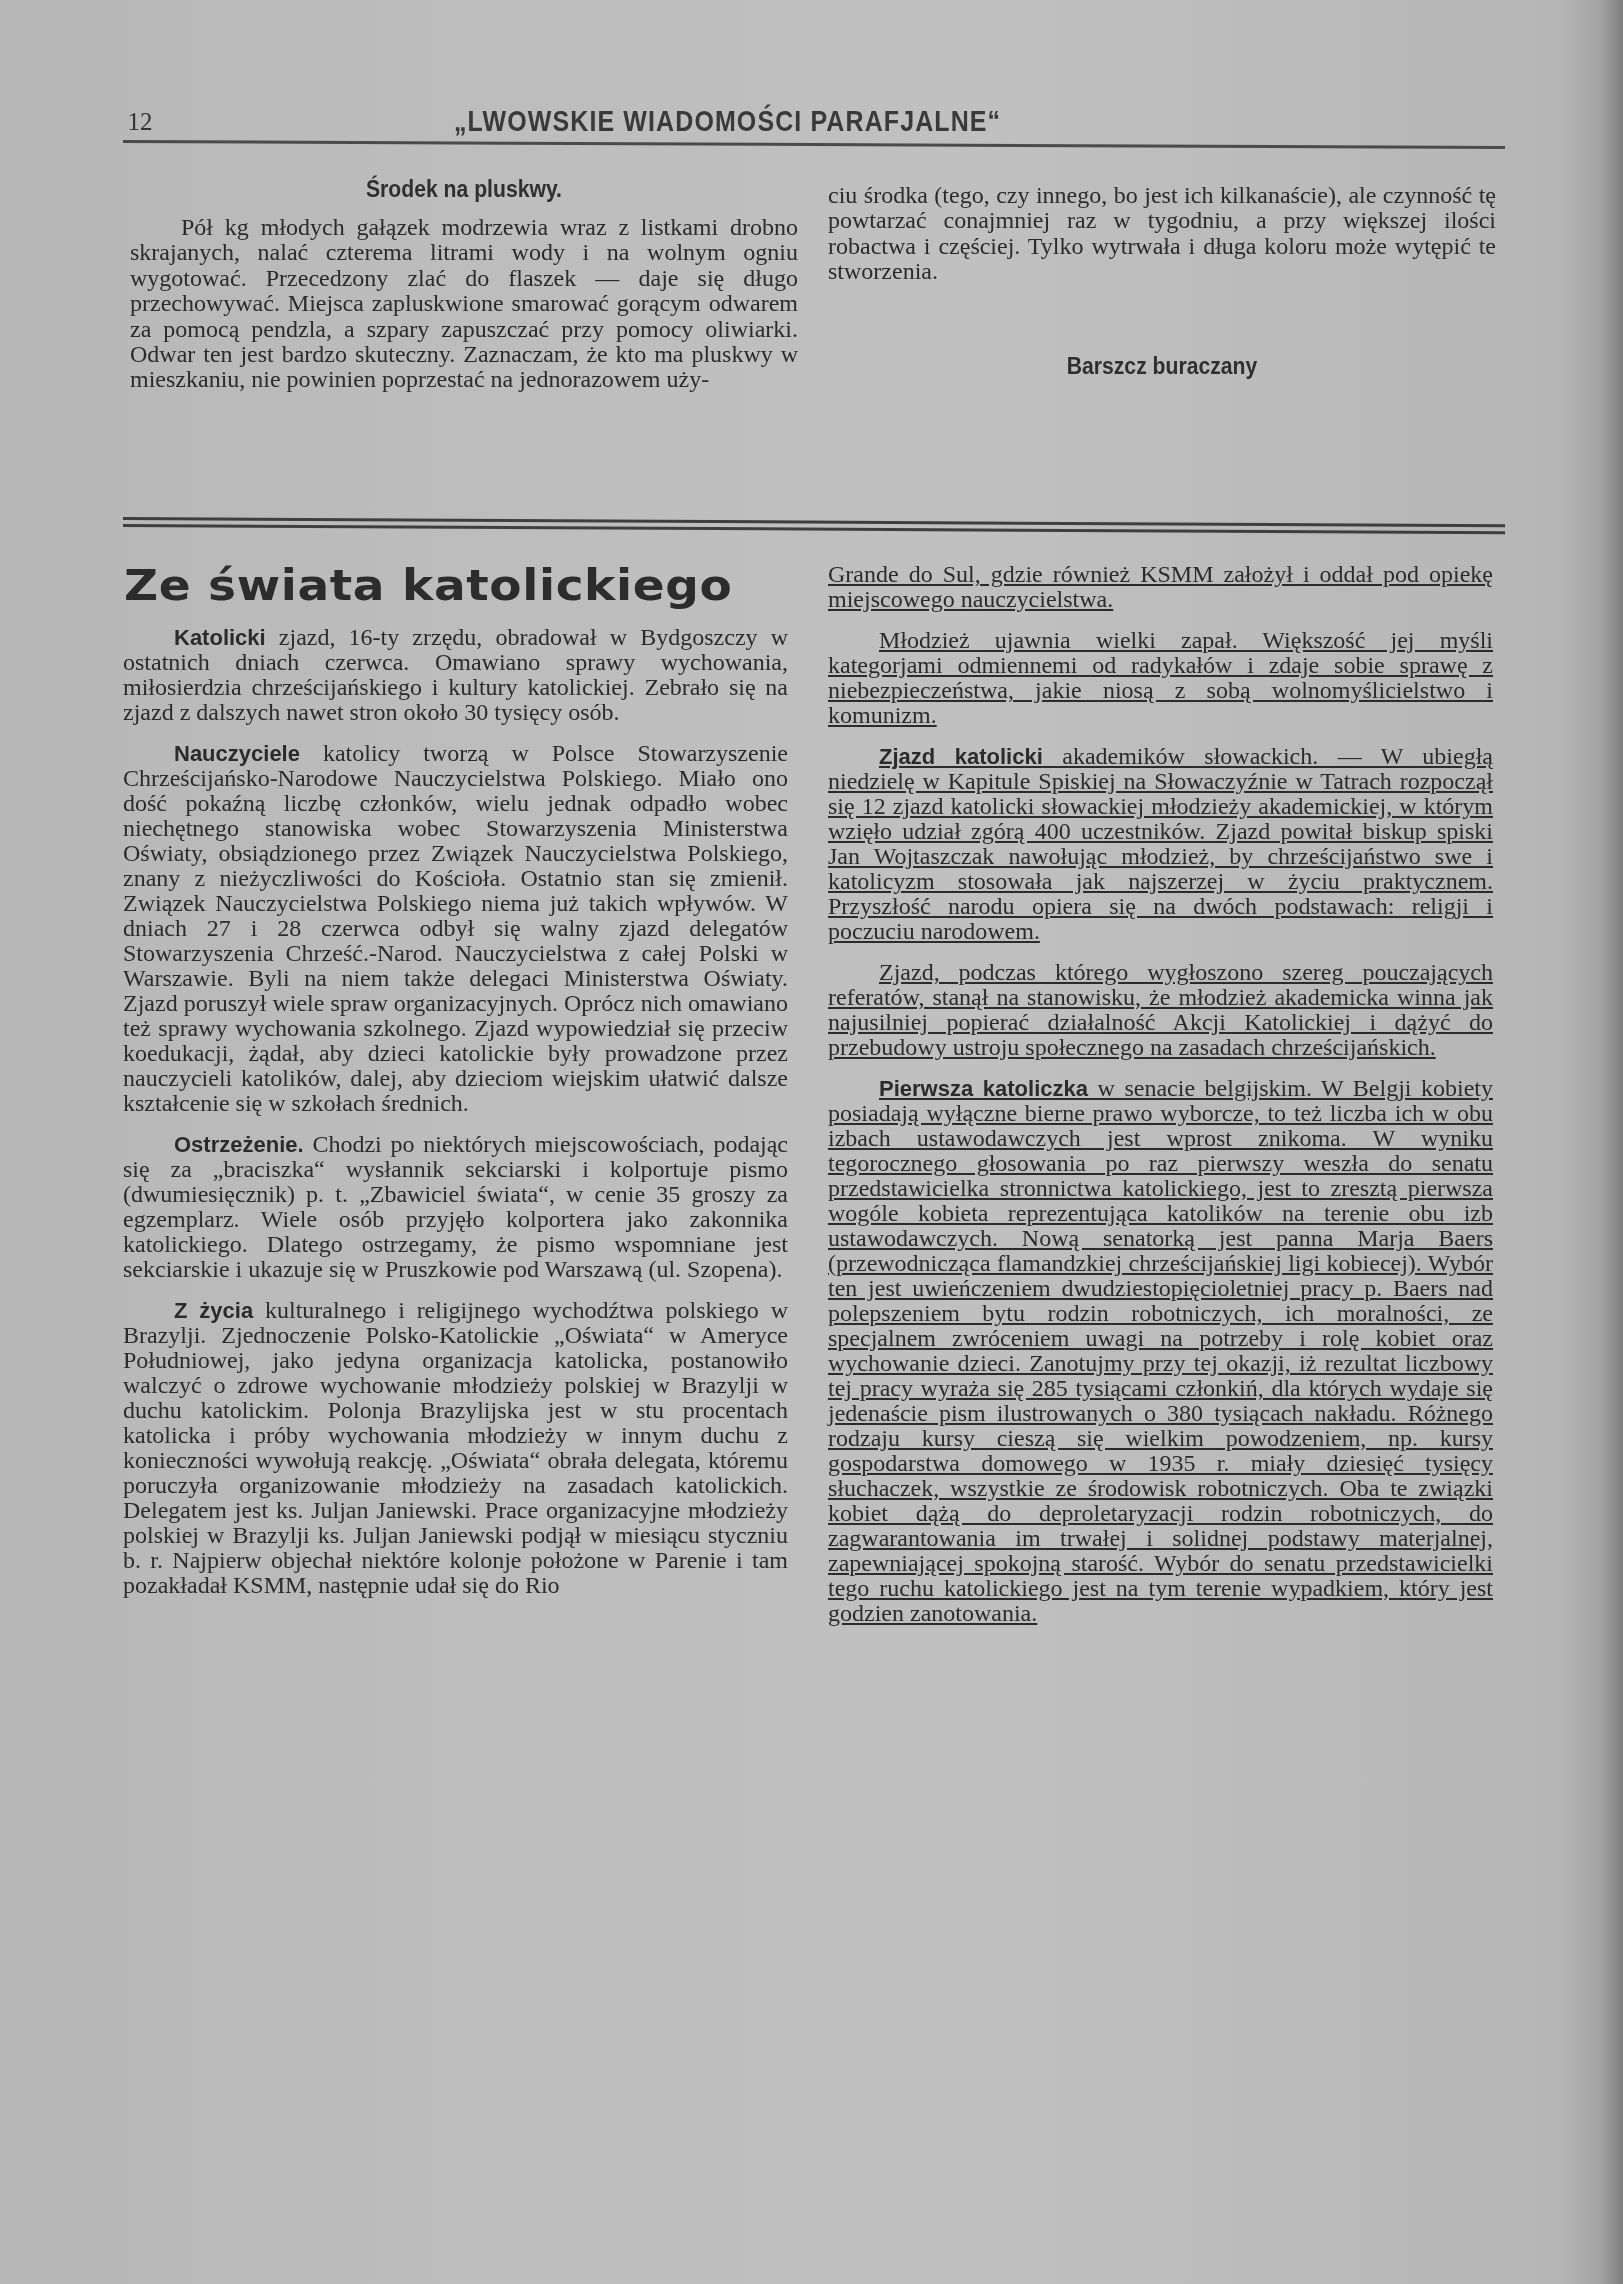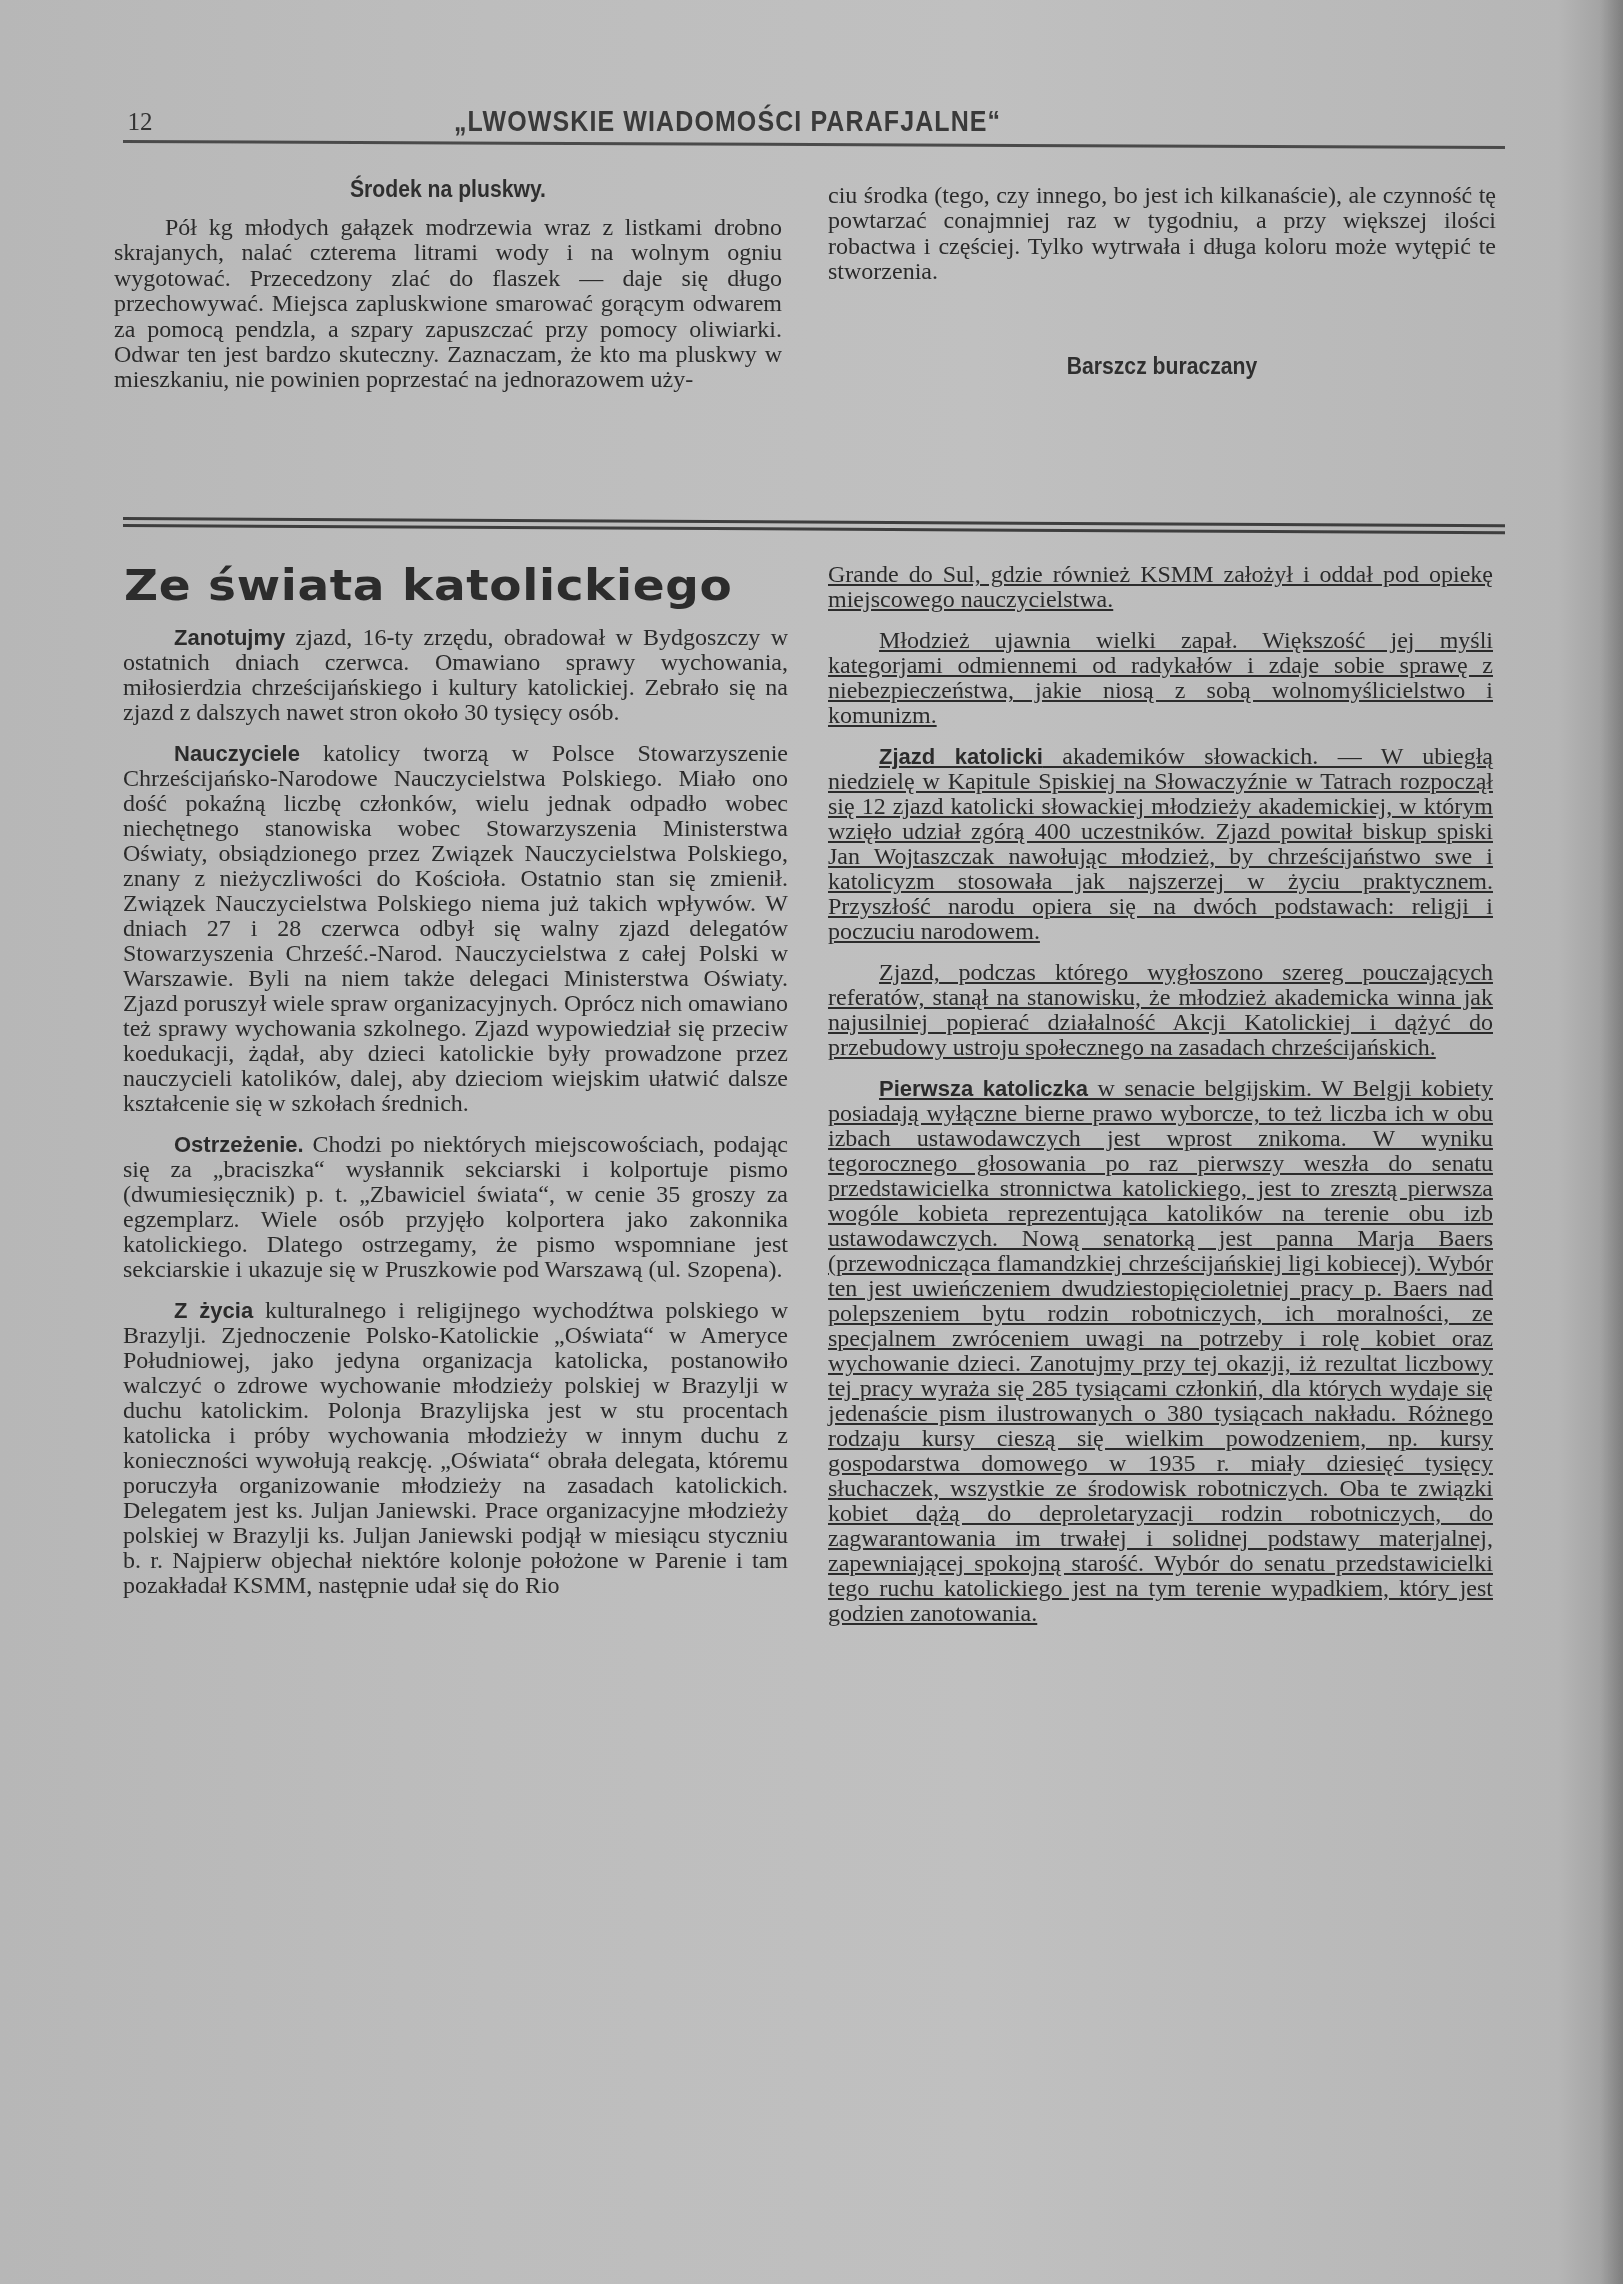--- a/index.html
+++ b/index.html
@@ -46,21 +46,21 @@
   }
   .col p { margin: 0; text-indent: 0; }
   .col p.indent { text-indent: 51px; }
   .col p + p { margin-top: 16px; }
   .sub-title {
     text-align: center; font-weight: bold;
     font-family: "Liberation Sans", "DejaVu Sans", sans-serif;
     font-size: 23px; transform: scaleX(0.92);
     margin: 0 0 12.6px 0; color: #2f2f2f;
   }
-  .top-left { left: 114px; top: 177px; width: 668px; }
+  .top-left { left: 130px; top: 177px; width: 668px; }
   .top-right { left: 828px; top: 183px; width: 668px; }
   .top-right .sub-title { margin-top: 69px; margin-bottom: 25px; }
 
   .double-rule {
     position: absolute; left: 123px; width: 1382px; height: 2.9px;
     background: #3e3e3e;
     transform: rotate(0.3deg); transform-origin: left;
   }
   .rule-a { top: 517px; }
   .rule-b { top: 524px; }
@@ -100,21 +100,21 @@
     <p>ciu środka (tego, czy innego, bo jest ich kilkanaście), ale czynność tę powtarzać conajmniej raz w tygodniu, a przy większej ilości robactwa i częściej. Tylko wytrwała i długa koloru może wytępić te stworzenia.</p>
     <div class="sub-title">Barszcz buraczany</div>
   </div>
 
   <div class="double-rule rule-a"></div>
   <div class="double-rule rule-b"></div>
 
   <div class="section-title">Ze świata katolickiego</div>
 
   <div class="col bottom-left">
-    <p class="indent"><span class="lead">Zanotujmy</span><span> zjazd, 16-ty zrzędu, obradował w Bydgoszczy w ostatnich dniach czerwca. Omawiano sprawy wychowania, miłosierdzia chrześcijańskiego i kultury katolickiej. Zebrało się na zjazd z dalszych nawet stron około 30 tysięcy osób.</span></p>
+    <p class="indent"><span class="lead">Katolicki</span><span> zjazd, 16-ty zrzędu, obradował w Bydgoszczy w ostatnich dniach czerwca. Omawiano sprawy wychowania, miłosierdzia chrześcijańskiego i kultury katolickiej. Zebrało się na zjazd z dalszych nawet stron około 30 tysięcy osób.</span></p>
     <p class="indent"><span class="lead">Nauczyciele</span><span> katolicy tworzą w Polsce Stowarzyszenie Chrześcijańsko-Narodowe Nauczycielstwa Polskiego. Miało ono dość pokaźną liczbę członków, wielu jednak odpadło wobec niechętnego stanowiska wobec Stowarzyszenia Ministerstwa Oświaty, obsiądzionego przez Związek Nauczycielstwa Polskiego, znany z nieżyczliwości do Kościoła. Ostatnio stan się zmienił. Związek Nauczycielstwa Polskiego niema już takich wpływów. W dniach 27 i 28 czerwca odbył się walny zjazd delegatów Stowarzyszenia Chrześć.-Narod. Nauczycielstwa z całej Polski w Warszawie. Byli na niem także delegaci Ministerstwa Oświaty. Zjazd poruszył wiele spraw organizacyjnych. Oprócz nich omawiano też sprawy wychowania szkolnego. Zjazd wypowiedział się przeciw koedukacji, żądał, aby dzieci katolickie były prowadzone przez nauczycieli katolików, dalej, aby dzieciom wiejskim ułatwić dalsze kształcenie się w szkołach średnich.</span></p>
     <p class="indent"><span class="lead">Ostrzeżenie.</span><span> Chodzi po niektórych miejscowościach, podając się za „braciszka“ wysłannik sekciarski i kolportuje pismo (dwumiesięcznik) p. t. „Zbawiciel świata“, w cenie 35 groszy za egzemplarz. Wiele osób przyjęło kolportera jako zakonnika katolickiego. Dlatego ostrzegamy, że pismo wspomniane jest sekciarskie i ukazuje się w Pruszkowie pod Warszawą (ul. Szopena).</span></p>
     <p class="indent"><span class="lead">Z życia</span><span> kulturalnego i religijnego wychodźtwa polskiego w Brazylji. Zjednoczenie Polsko-Katolickie „Oświata“ w Ameryce Południowej, jako jedyna organizacja katolicka, postanowiło walczyć o zdrowe wychowanie młodzieży polskiej w Brazylji w duchu katolickim. Polonja Brazylijska jest w stu procentach katolicka i próby wychowania młodzieży w innym duchu z konieczności wywołują reakcję. „Oświata“ obrała delegata, któremu poruczyła organizowanie młodzieży na zasadach katolickich. Delegatem jest ks. Juljan Janiewski. Prace organizacyjne młodzieży polskiej w Brazylji ks. Juljan Janiewski podjął w miesiącu styczniu b. r. Najpierw objechał niektóre kolonje położone w Parenie i tam pozakładał KSMM, następnie udał się do Rio</span></p>
   </div>
 
   <div class="col bottom-right">
     <p><span>Grande do Sul, gdzie również KSMM założył i oddał pod opiekę miejscowego nauczycielstwa.</span></p>
     <p class="indent"><span>Młodzież ujawnia wielki zapał. Większość jej myśli kategorjami odmiennemi od radykałów i zdaje sobie sprawę z niebezpieczeństwa, jakie niosą z sobą wolnomyślicielstwo i komunizm.</span></p>
     <p class="indent"><span class="lead">Zjazd katolicki</span><span> akademików słowackich. — W ubiegłą niedzielę w Kapitule Spiskiej na Słowaczyźnie w Tatrach rozpoczął się 12 zjazd katolicki słowackiej młodzieży akademickiej, w którym wzięło udział zgórą 400 uczestników. Zjazd powitał biskup spiski Jan Wojtaszczak nawołując młodzież, by chrześcijaństwo swe i katolicyzm stosowała jak najszerzej w życiu praktycznem. Przyszłość narodu opiera się na dwóch podstawach: religji i poczuciu narodowem.</span></p>
     <p class="indent"><span>Zjazd, podczas którego wygłoszono szereg pouczających referatów, stanął na stanowisku, że młodzież akademicka winna jak najusilniej popierać działalność Akcji Katolickiej i dążyć do przebudowy ustroju społecznego na zasadach chrześcijańskich.</span></p>

